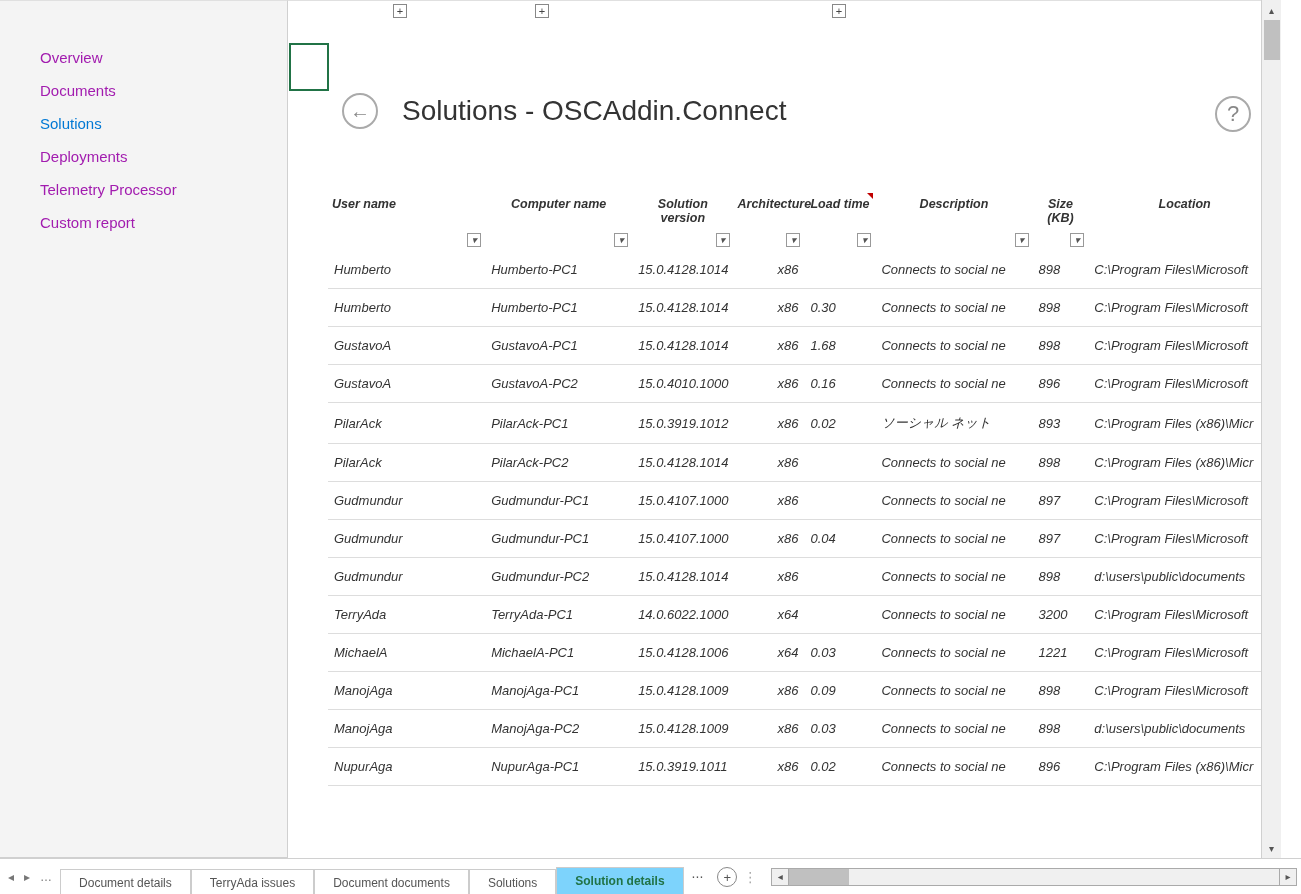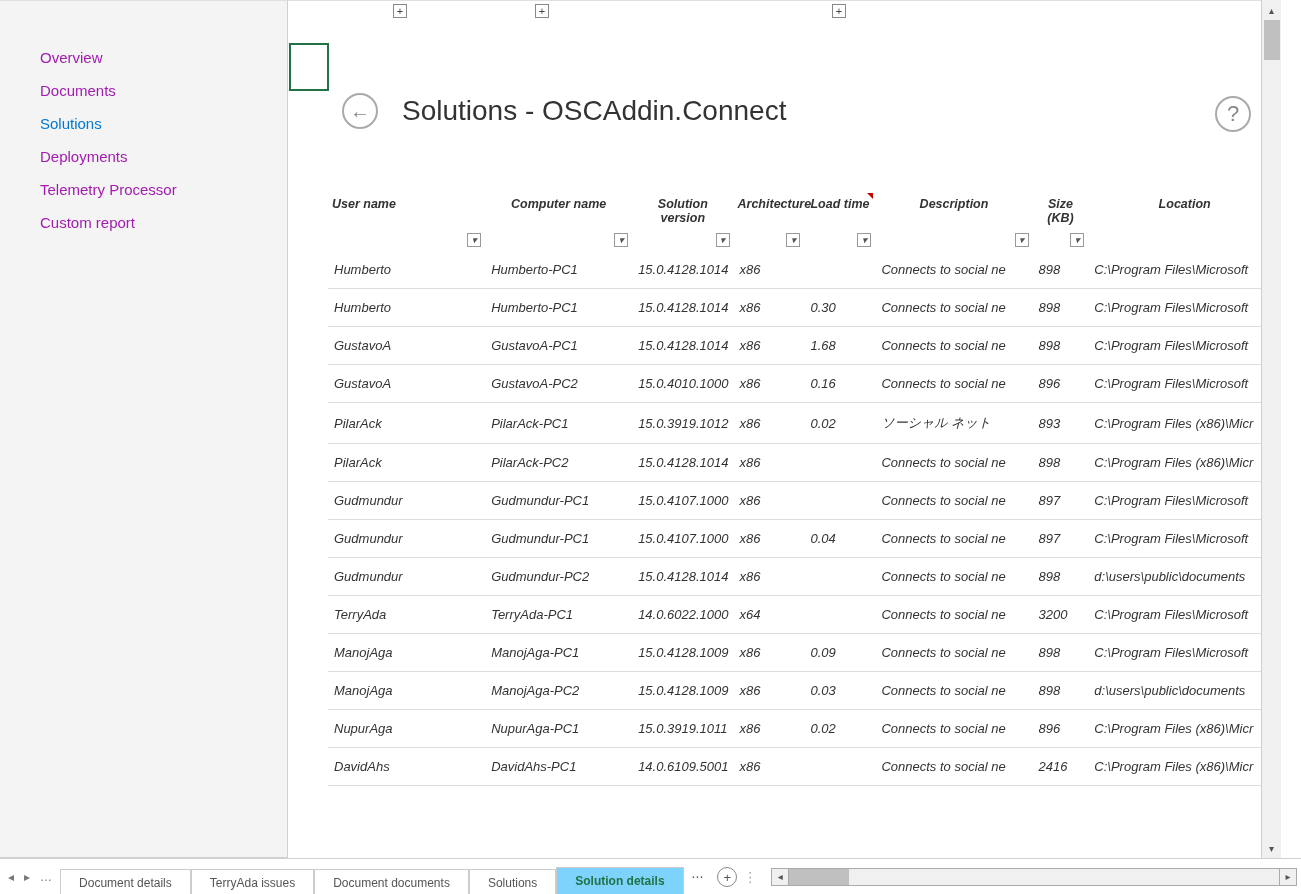--- a/index.html
+++ b/index.html
@@ -169,21 +169,21 @@
   }
   table.grid td {
     font-size: 13px;
     padding: 11px 6px;
     border-bottom: 1px solid #ddd;
     white-space: nowrap;
     overflow: hidden;
     text-overflow: clip;
   }
   table.grid td.right { text-align: left; }
-  table.grid td.center { text-align: left; }
+  table.grid td.center { text-align: right; }
   
   col.c1{width:155px;} col.c2{width:145px;} col.c3{width:100px;}
   col.c4{width:70px;} col.c5{width:70px;} col.c6{width:155px;}
   col.c7{width:55px;} col.c8{width:190px;}
   
   .bottom-bar {
     position: absolute;
     left:0; right:0; bottom:0;
     height: 36px;
     background: #fff;
@@ -403,20 +403,30 @@
               <td>TerryAda</td>
               <td>TerryAda-PC1</td>
               <td>14.0.6022.1000</td>
               <td class="center">x64</td>
               <td class="right"></td>
               <td>Connects to social ne</td>
               <td class="right">3200</td>
               <td>C:\Program Files\Microsoft</td>
             </tr>
             <tr>
+              <td>MichaelA</td>
+              <td>MichaelA-PC1</td>
+              <td>15.0.4128.1006</td>
+              <td class="center">x64</td>
+              <td class="right">0.03</td>
+              <td>Connects to social ne</td>
+              <td class="right">1221</td>
+              <td>C:\Program Files\Microsoft</td>
+            </tr>
+            <tr>
               <td>ManojAga</td>
               <td>ManojAga-PC1</td>
               <td>15.0.4128.1009</td>
               <td class="center">x86</td>
               <td class="right">0.09</td>
               <td>Connects to social ne</td>
               <td class="right">898</td>
               <td>C:\Program Files\Microsoft</td>
             </tr>
             <tr>
@@ -430,30 +440,20 @@
               <td>d:\users\public\documents</td>
             </tr>
             <tr>
               <td>NupurAga</td>
               <td>NupurAga-PC1</td>
               <td>15.0.3919.1011</td>
               <td class="center">x86</td>
               <td class="right">0.02</td>
               <td>Connects to social ne</td>
               <td class="right">896</td>
-              <td>C:\Program Files (x86)\Micr</td>
-            </tr>
-            <tr>
-              <td>DavidAhs</td>
-              <td>DavidAhs-PC1</td>
-              <td>14.0.6109.5001</td>
-              <td class="center">x86</td>
-              <td class="right"></td>
-              <td>Connects to social ne</td>
-              <td class="right">2416</td>
               <td>C:\Program Files (x86)\Micr</td>
             </tr>
           </tbody>
       </table>
     </div>
   </div>
 
   <div class="vscroll">
     <div class="arrow">▴</div>
     <div class="thumb"></div>

